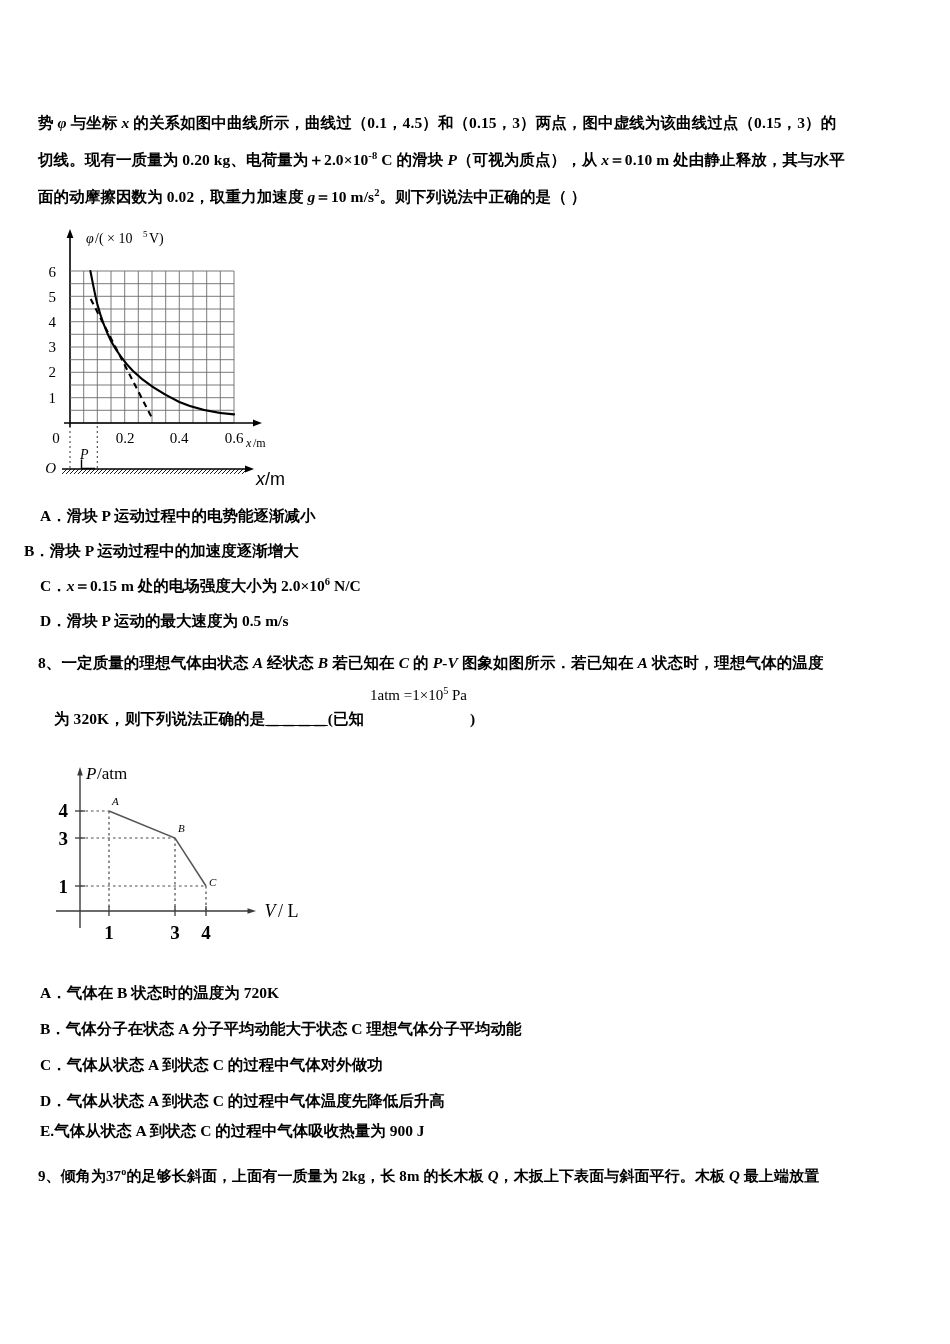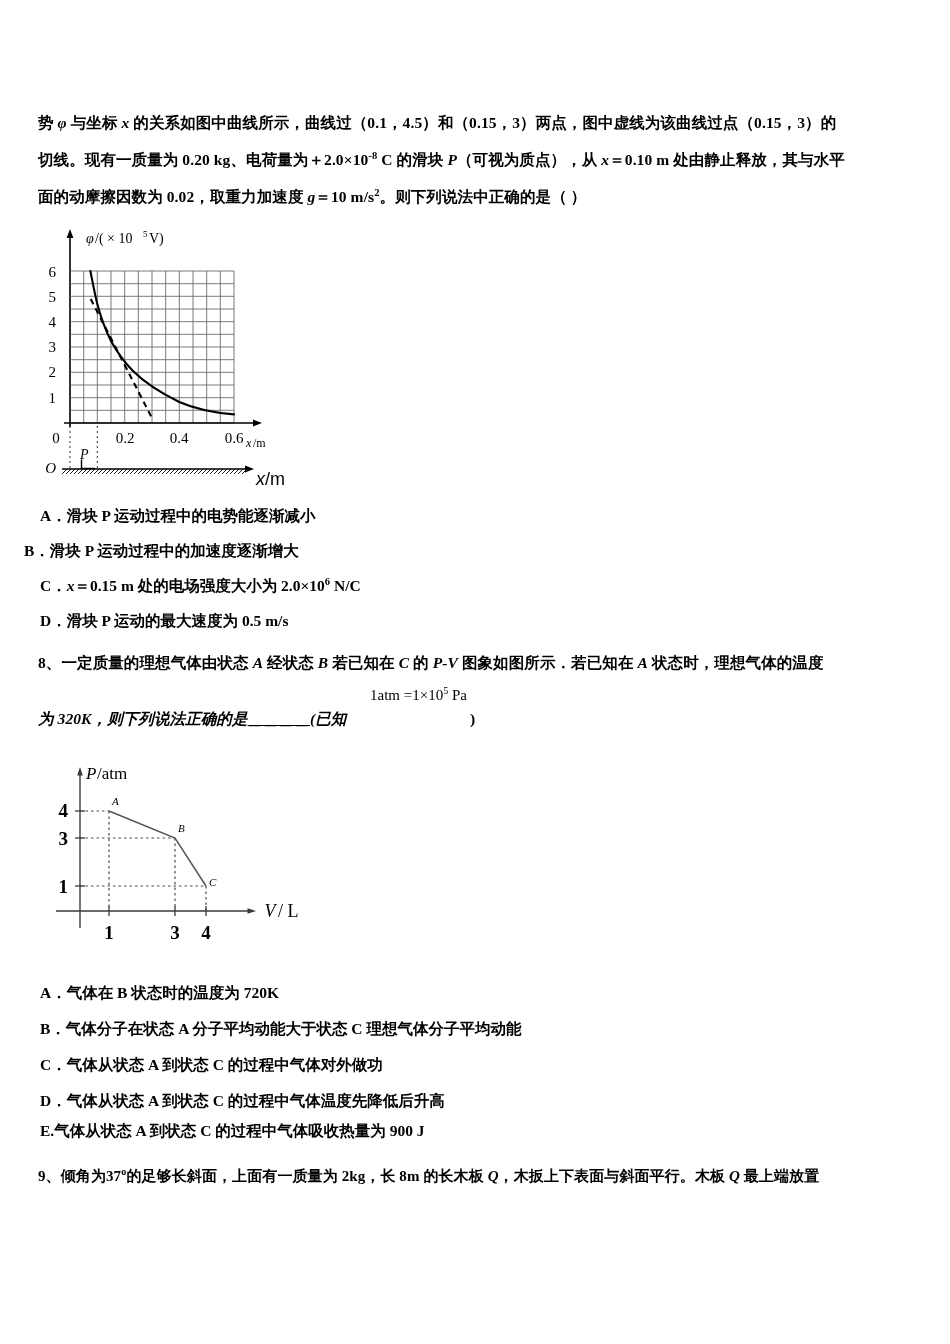--- a/index.html
+++ b/index.html
@@ -206,21 +206,21 @@
     <span>C．</span><span class="it">x</span><span>＝0.15 m 处的电场强度大小为 2.0×10</span><sup>6</sup><span> N/C</span>
   </div>
   <div class="opt" style="left:40px; top:600px;">
     <span>D．</span><span>滑块 P 运动的最大速度为 0.5 m/s</span>
   </div>
 
   <div class="para" style="left:38px; top:634px;">
     <span>8、一定质量的理想气体由状态 </span><span class="it">A</span><span> 经状态 </span><span class="it">B</span><span> 若已知在 </span><span class="it">C</span><span> 的 </span><span class="it">P-V</span><span> 图象如图所示．若已知在 </span><span class="it">A</span><span> 状态时，理想气体的温度</span>
   </div>
 
-  <div class="para" style="left:38px; top:690px;font-style:italic;">
+  <div class="para" style="left:54px; top:690px;">
     <span>为 320K，则下列说法正确的是</span><span style="text-decoration:underline;">＿＿＿＿</span><span>(已知</span>
   </div>
 
   <div class="formula-inline" style="left:370px; top:676px;">
     <span>1atm =1</span><span>×</span><span>10</span><sup>5</sup><span> Pa</span>
   </div>
   <div class="para" style="left:470px; top:690px;">)</div>
 
   <div id="fig2">
     <svg width="260" height="200" viewBox="0 0 260 200" xmlns="http://www.w3.org/2000/svg">

